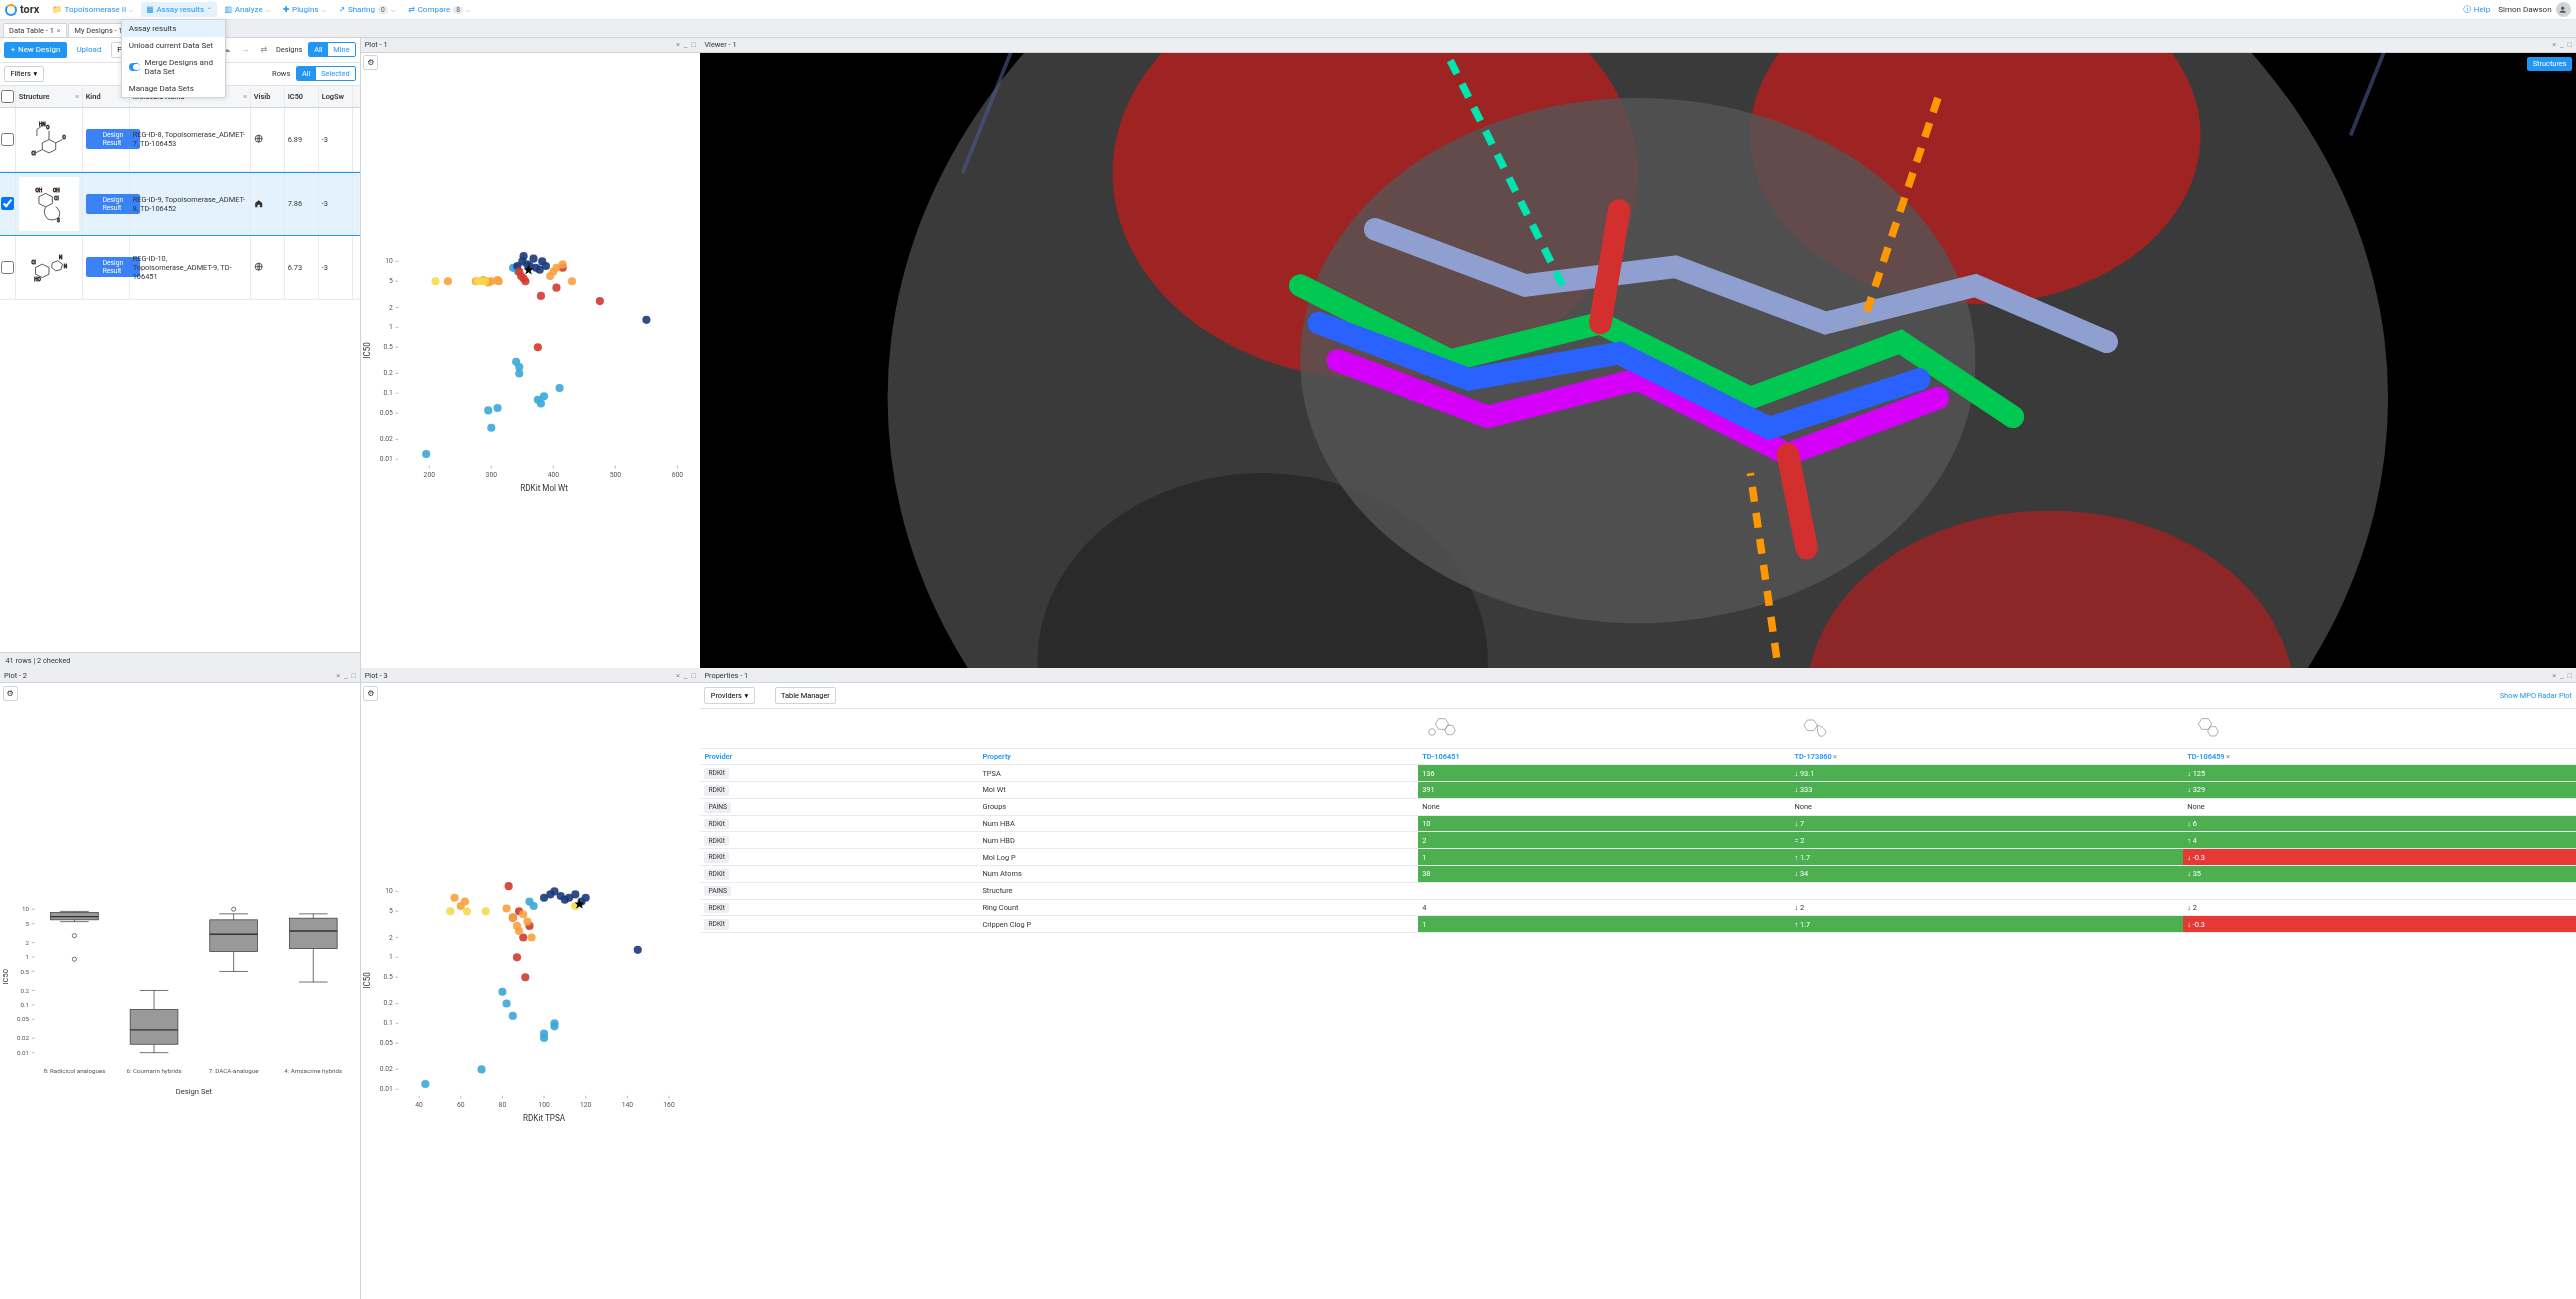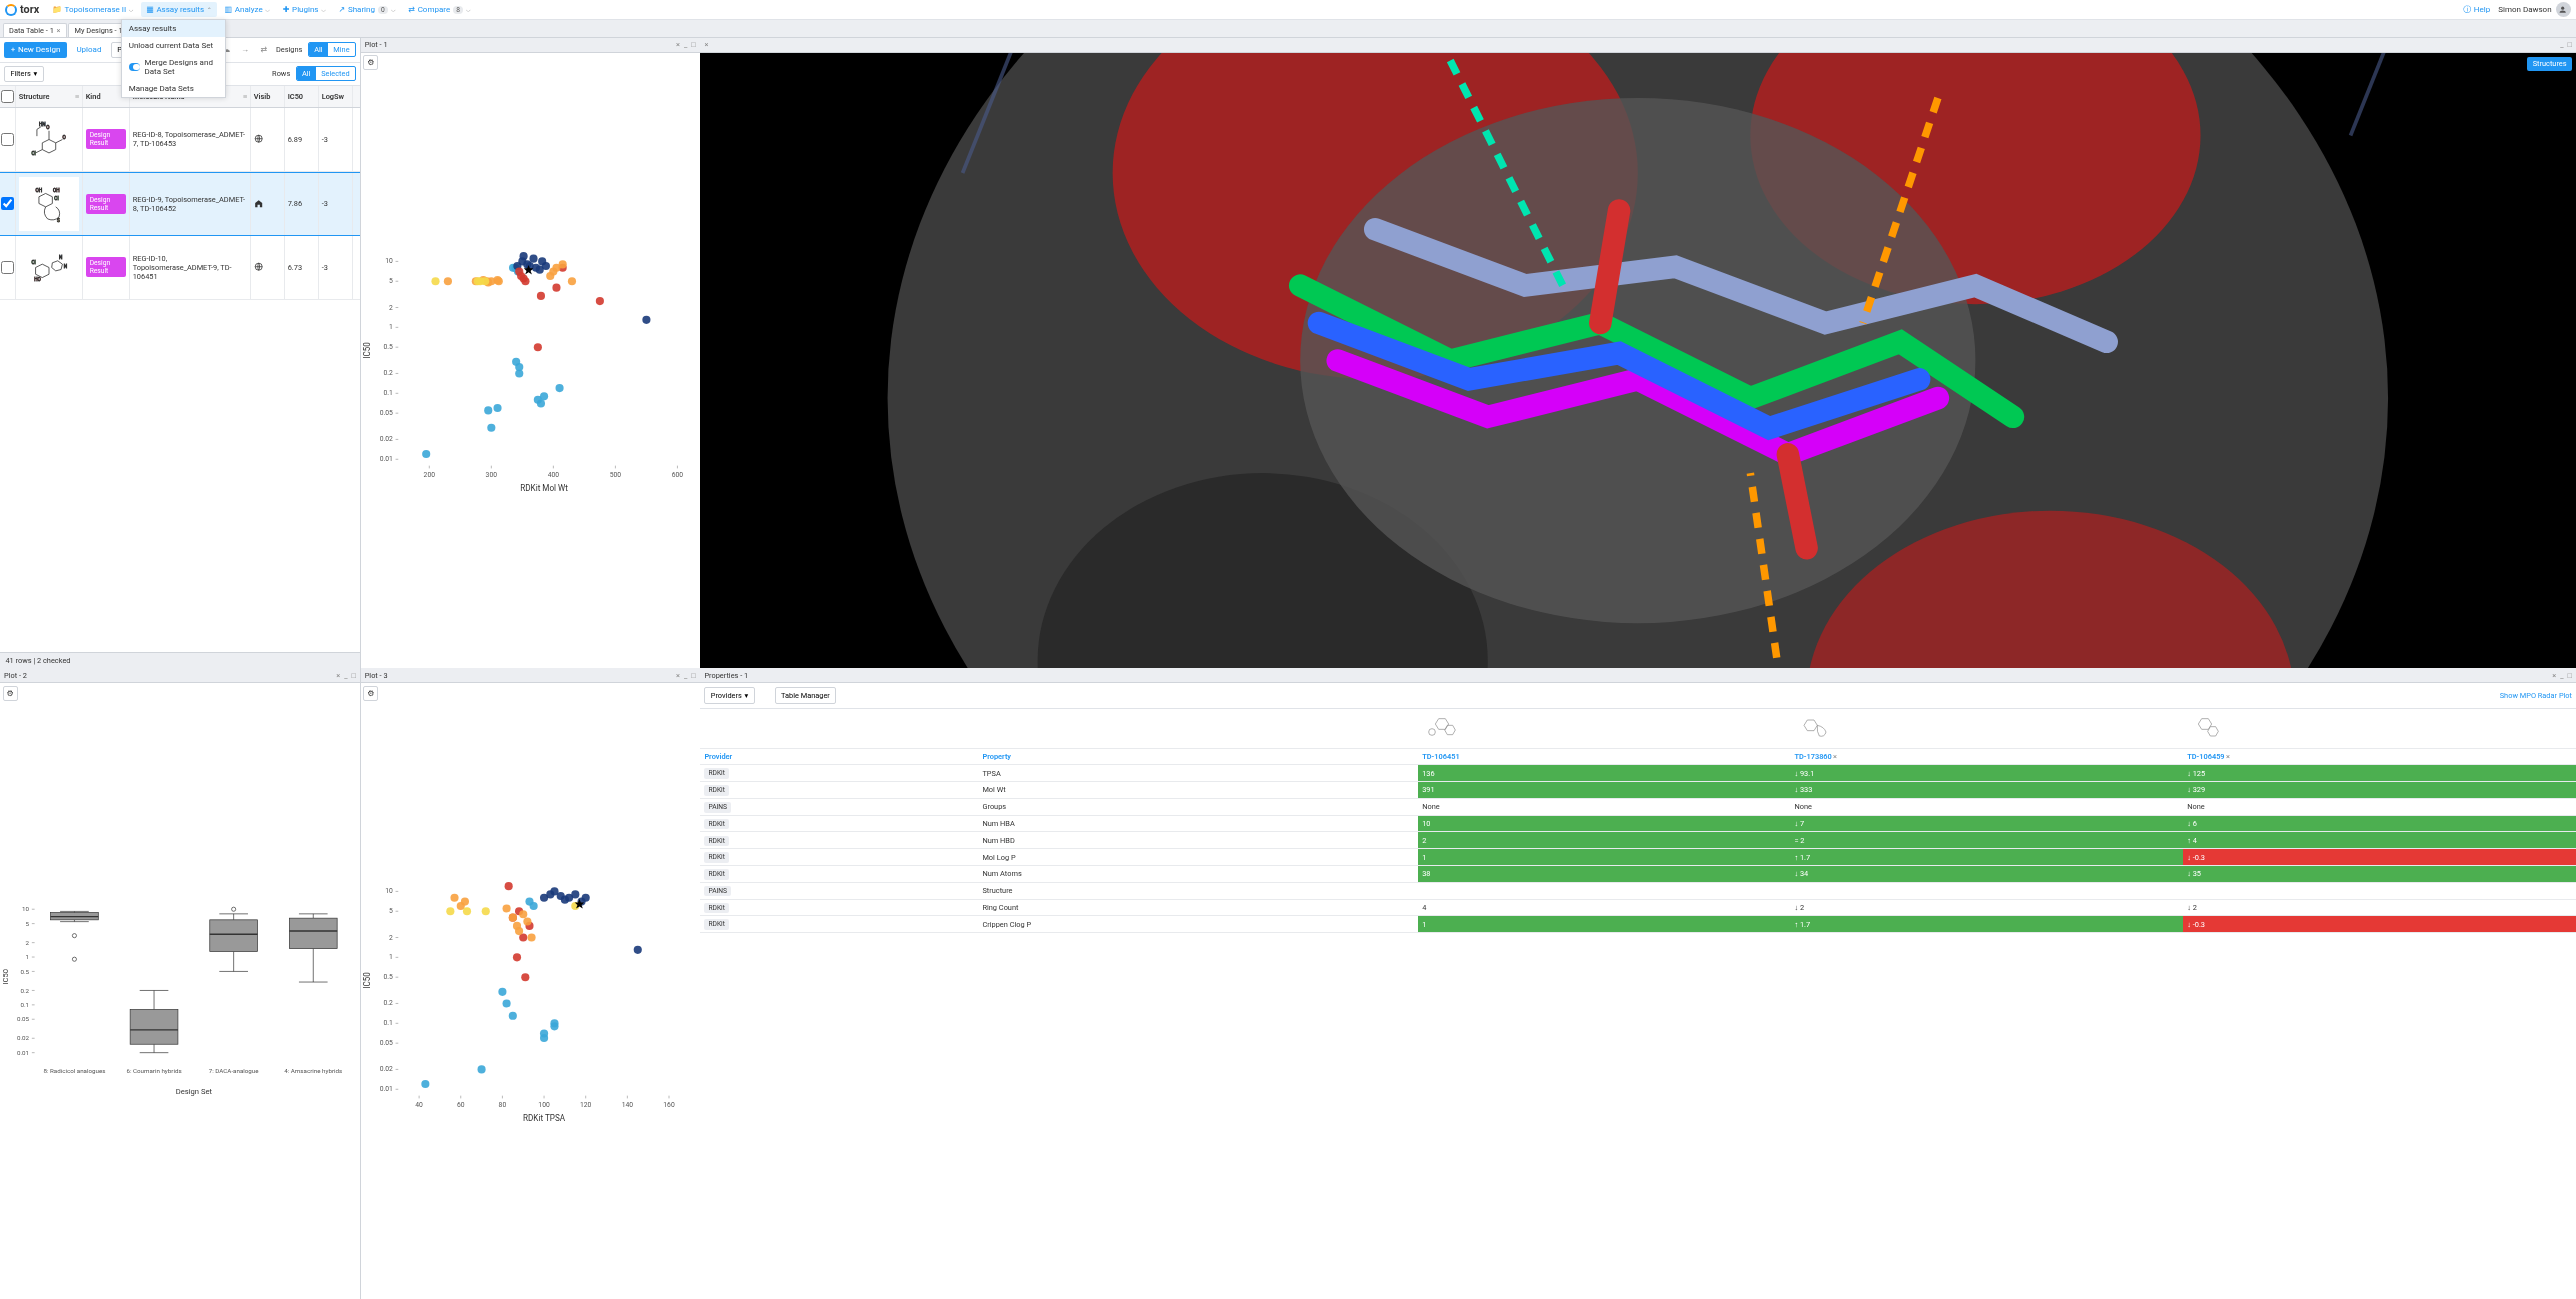--- a/index.html
+++ b/index.html
@@ -54,21 +54,21 @@
 .col-kind { width: 47px; }
 .col-name { width: 121px; }
 .col-vis { width: 34px; }
 .col-ic50 { width: 34px; }
 .col-logsw { width: 34px; }
 .col-menu { color: #aaa; margin-left: auto; }
 .dt-row { display: flex; border-bottom: 0.7px solid #e8eaed; min-height: 64px; font-size: 7.4px; }
 .dt-row.selected { background: #e3f2fd; border-top: 1.3px solid #2196f3; border-bottom: 1.3px solid #2196f3; }
 .mol-thumb { width: 61px; height: 54px; background: #fff; display: flex; align-items: center; justify-content: center; }
 .mol-svg { width: 54px; height: 47px; }
-.badge-dark { background: #d946ef; color: #fff; padding: 2px 4px; border-radius: 2px; font-size: 6.7px; }
+.badge-dark { background: #3b82f6; color: #fff; padding: 2px 17px; border-radius: 2px; font-size: 6.7px; }
 .dt-footer { background: #eceef2; padding: 2.7px 5.4px; font-size: 7.4px; border-top: 0.7px solid #d0d4da; }
 
 
 .plot-gear { position: absolute; top: 2.7px; left: 2.7px; width: 15px; height: 15px; background: #fff; border: 0.7px solid #d0d4da; border-radius: 2px; display: flex; align-items: center; justify-content: center; z-index: 5; cursor: pointer; }
 .plot-svg { width: 100%; height: 100%; }
 
 
 .viewer-3d { width: 100%; height: 100%; background: #000; position: relative; }
 .struct-btn { position: absolute; top: 4px; right: 4px; background: #2196f3; color: #fff; padding: 2.7px 5.4px; border-radius: 2px; font-size: 7.4px; cursor: pointer; }
 
@@ -424,20 +424,21 @@
           <circle cx="172.1063829787234" cy="83" r="6" fill="#f5d94a" opacity="0.9"></circle>
           <circle cx="175.7659574468085" cy="83" r="6" fill="#f5d94a" opacity="0.9"></circle>
           <circle cx="183.08510638297872" cy="83" r="6" fill="#f5d94a" opacity="0.9"></circle>
           <path d="M247.12765957446808 58.86878472394369 L249.12765957446808 63.86878472394369 L254.12765957446808 63.86878472394369 L250.12765957446808 67.86878472394369 L252.12765957446808 72.86878472394369 L247.12765957446808 69.86878472394369 L242.12765957446808 72.86878472394369 L244.12765957446808 67.86878472394369 L240.12765957446808 63.86878472394369 L245.12765957446808 63.86878472394369 Z" fill="#000"></path>
         </svg>
     </div>
   </div>
 
   <div class="panel" style="grid-row:1; grid-column:3;">
     <div class="panel-head">
+      <span class="title">Viewer - 1</span>
       <span class="ctrl">×</span>
       <span class="ctrl" style="margin-left:auto;">_</span>
       <span class="ctrl">□</span>
     </div>
     <div class="panel-body">
       <div class="viewer-3d">
         <svg width="100%" height="100%" viewBox="0 0 500 400" preserveAspectRatio="xMidYMid slice">
           <rect width="500" height="400" fill="#000"></rect>
 
           <ellipse cx="250" cy="210" rx="200" ry="160" fill="#3a3a3a"></ellipse>

